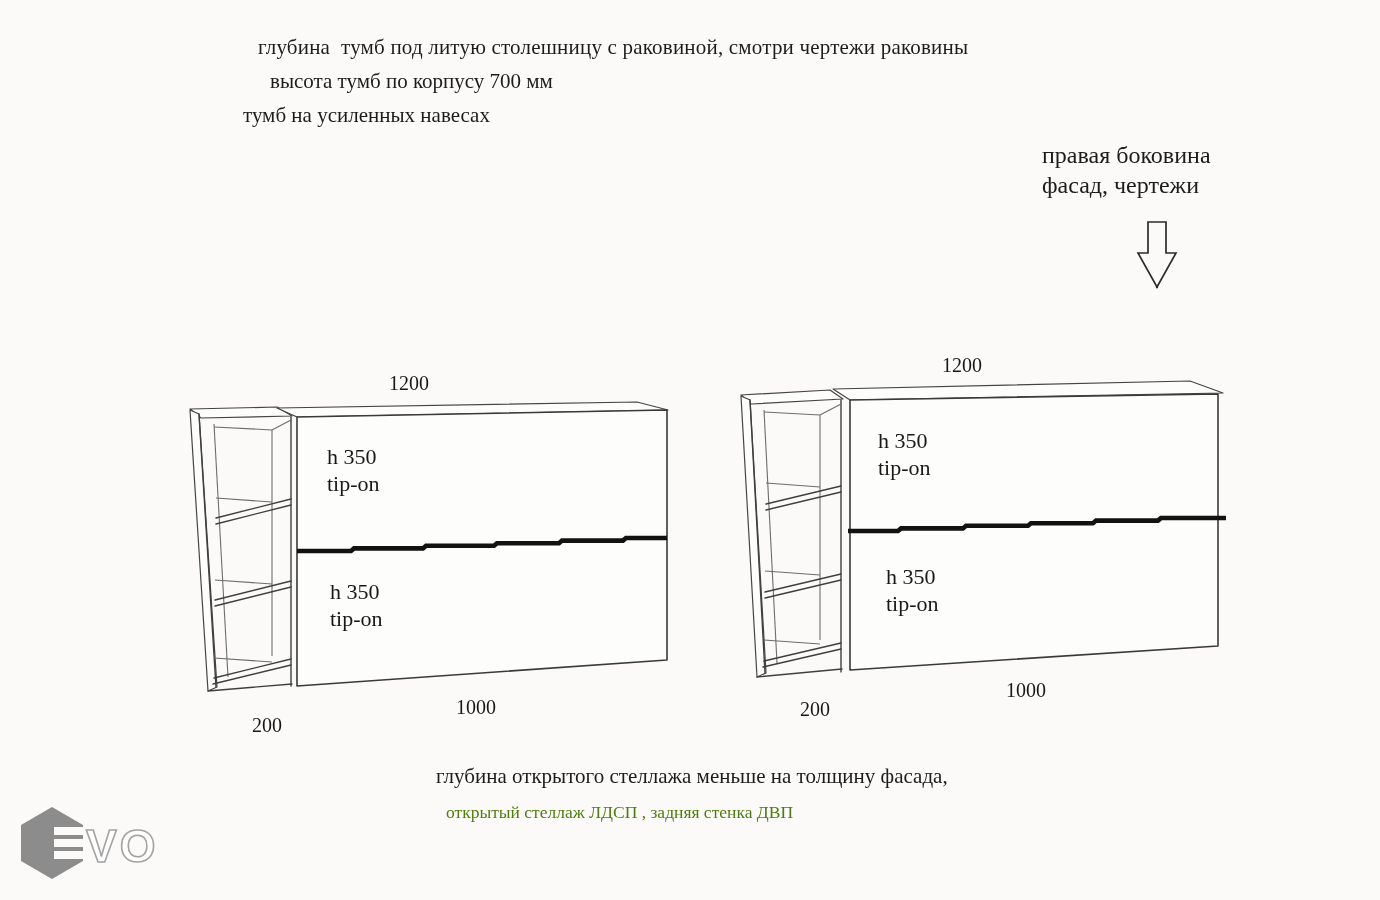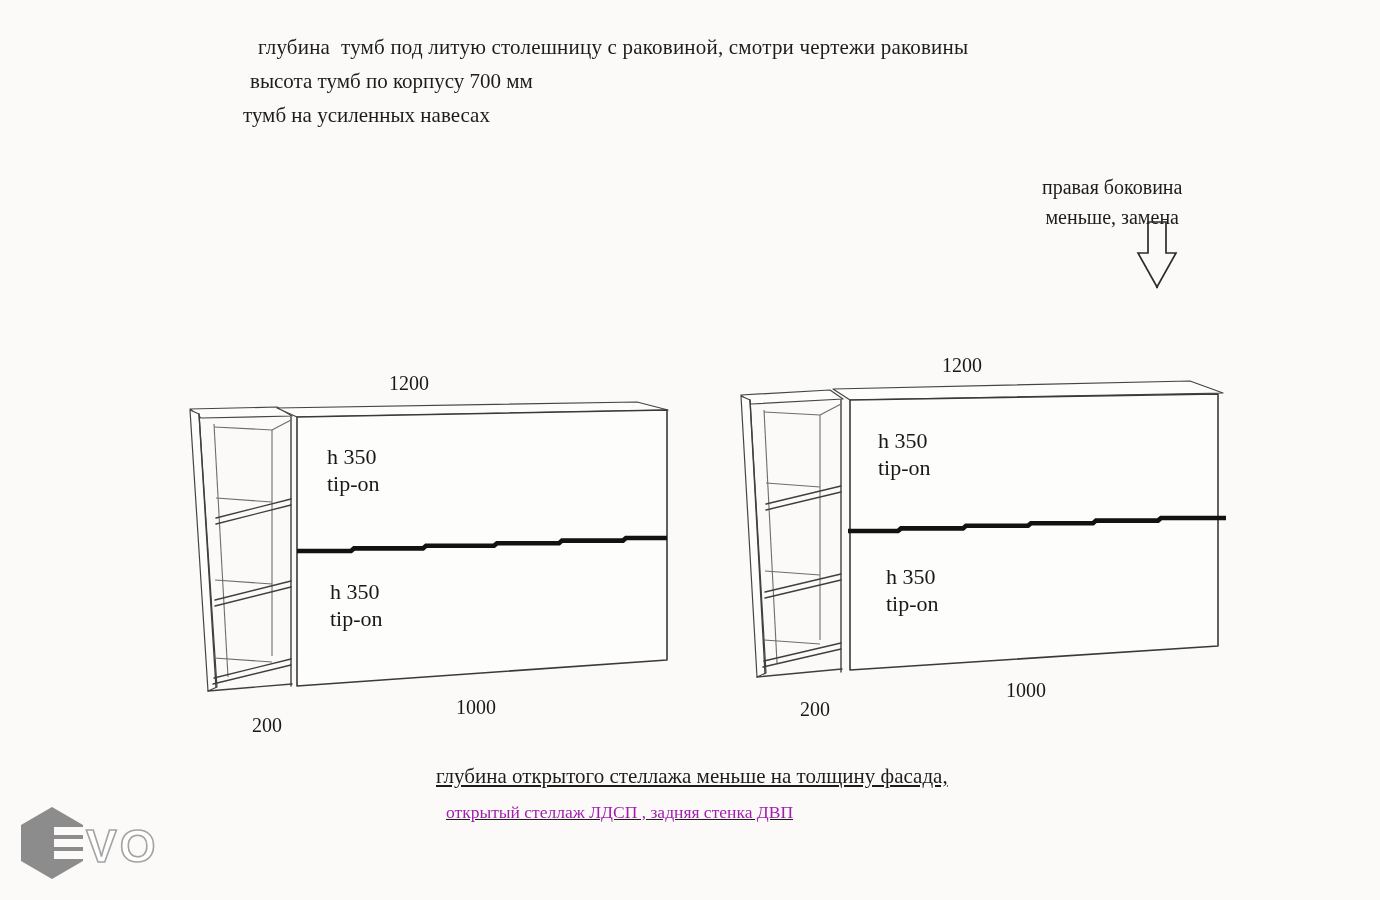--- a/index.html
+++ b/index.html
@@ -9,42 +9,42 @@
     font-family:"Liberation Serif","DejaVu Serif",serif;
     color:#1c1c1c;
   }
   .page{position:absolute;inset:0;}
   p{margin:0;white-space:pre-wrap;}
 
   
   .top-notes{position:absolute;left:243px;top:30px;font-size:21px;}
   .top-notes p{line-height:34px;}
   .top-notes .n1{padding-left:15px;letter-spacing:.2px;}
-  .top-notes .n2{padding-left:7px;}
+  .top-notes .n2{padding-left:7px;margin-left:20px;}
 
   
-  .callout{position:absolute;left:1042px;top:172px;font-size:20px;text-align:center;}
+  .callout{position:absolute;left:1042px;top:140px;font-size:24px;}
   .callout p{line-height:30px;}
   .callout-arrow{position:absolute;left:1136px;top:221px;width:44px;height:70px;}
 
   
   .drawing{position:absolute;left:0;top:330px;width:1380px;height:430px;}
   .drawing .ln{stroke:#3f3f3f;stroke-width:1.4;fill:none;stroke-linecap:round;}
   .drawing .ln2{stroke:#6d6d6d;stroke-width:1.1;fill:none;}
   .drawing .face{fill:#fdfdfb;stroke:#3a3a3a;stroke-width:1.6;stroke-linejoin:round;}
   .drawing .sliver{fill:#fdfdfb;stroke:#454545;stroke-width:1.2;stroke-linejoin:round;}
   .drawing .divider{fill:none;stroke:#121212;stroke-width:4.6;stroke-linejoin:miter;}
   .drawing text{font-family:"Liberation Serif","DejaVu Serif",serif;fill:#181818;}
   .drawing .dim{font-size:20px;}
   .drawing .lbl{font-size:22px;}
 
   
-  .bottom-notes{position:absolute;left:436px;top:760px;font-size:21px;text-decoration:underline;}
+  .bottom-notes{position:absolute;left:436px;top:760px;font-size:21px;}
   .bottom-notes p{line-height:33px;}
-  .bottom-notes .n3{font-size:17.5px;padding-left:10px;margin-top:3px;color:#a21caf;}
+  .bottom-notes .n3{font-size:17.5px;padding-left:10px;margin-top:3px;color:#4d7c0f;}
 
   
   .logo{position:absolute;left:16px;top:802px;width:180px;height:92px;}
   .logo text{
     font-family:"Liberation Sans","DejaVu Sans",sans-serif;
     font-weight:bold;font-size:46px;letter-spacing:3px;
     fill:#ffffff;stroke:#a3a3a3;stroke-width:1.6;
   }
 </style>
 </head>
@@ -53,21 +53,21 @@
 <div class="page">
 
   <div class="top-notes">
     <p class="n1">глубина  тумб под литую столешницу с раковиной, смотри чертежи раковины</p>
     <p class="n2">высота тумб по корпусу 700 мм</p>
     <p class="n4">тумб на усиленных навесах</p>
   </div>
 
   <div class="callout">
     <p>правая боковина</p>
-    <p>меньше, замена</p>
+    <p>фасад, чертежи</p>
   </div>
   <svg class="callout-arrow" viewBox="0 0 44 70">
     <path d="M12,1 H30 V32 H40 L21,66 L2,32 H12 Z" fill="none" stroke="#2c2c2c" stroke-width="1.7" stroke-linejoin="miter"></path>
     <circle cx="21" cy="66" r="1.2" fill="#2c2c2c"></circle>
   </svg>
 
   <svg class="drawing" viewBox="0 330 1380 430">
 
     <g>
 

